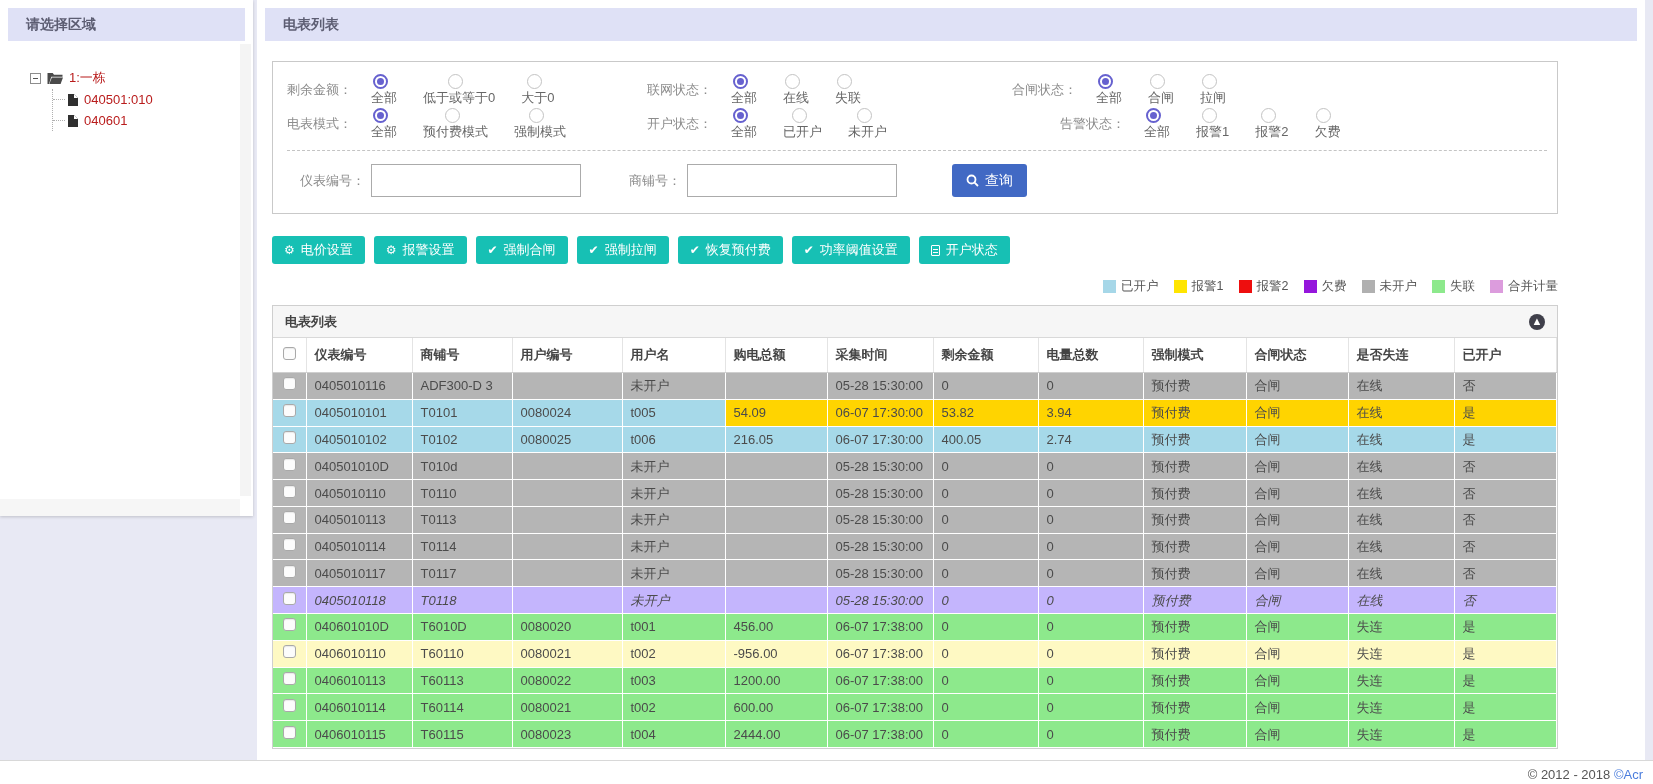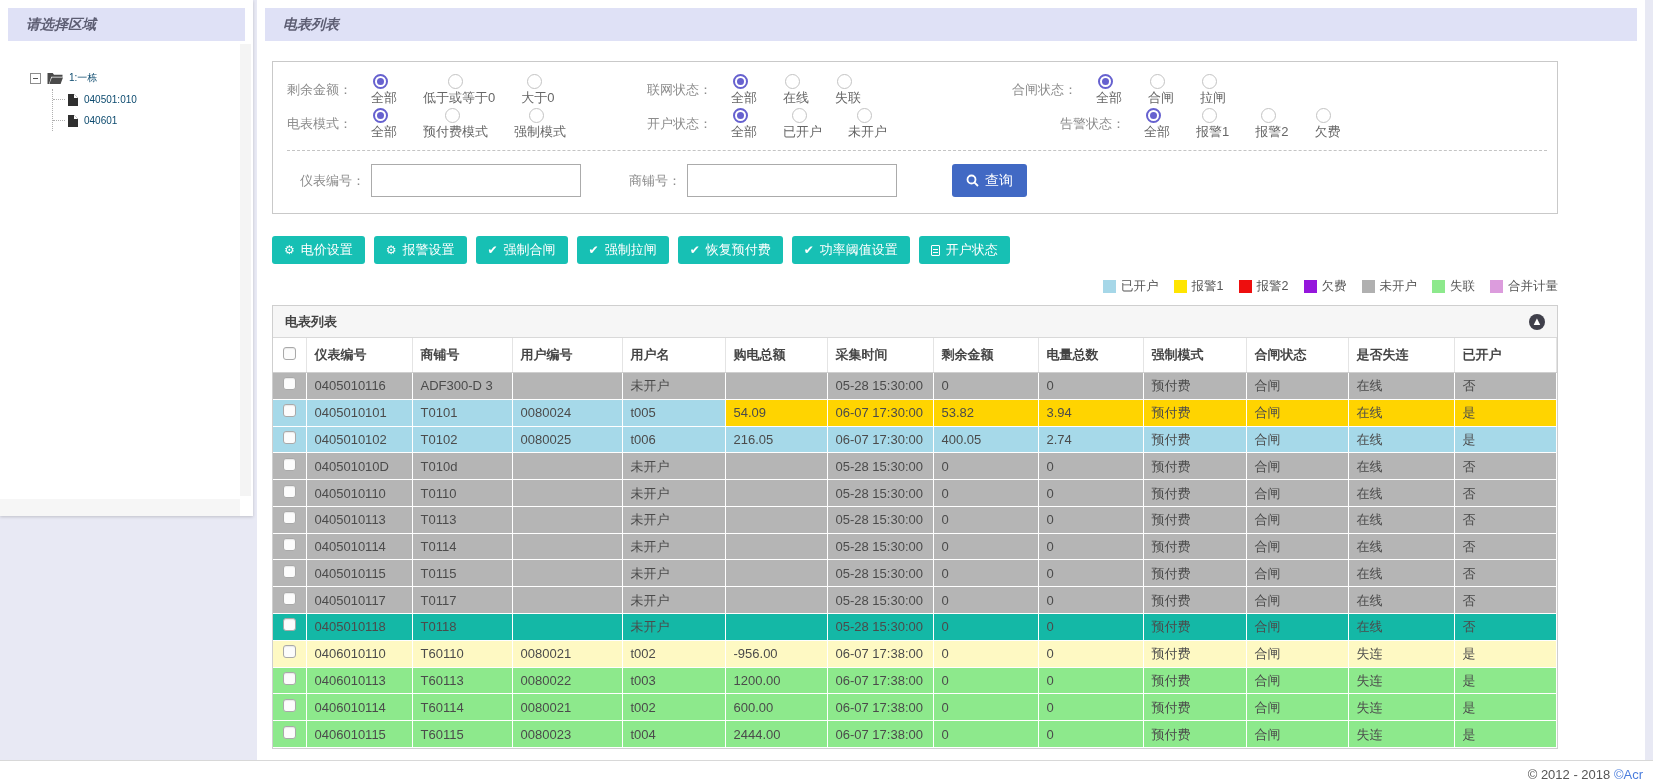--- a/index.html
+++ b/index.html
@@ -1,25 +1,25 @@
 <!DOCTYPE html>
 <html style="--accent: #6661cf; --teal: #17c0b4; --btn-blue: #4169c4; --panel-header-bg: #dfe1f6; --page-bg: #e8e9f4;"><head>
 <meta charset="utf-8">
 <style>
   * { margin:0; padding:0; box-sizing:border-box; }
   html,body { width:1653px; height:784px; overflow:hidden; }
   body { font-family:"Liberation Sans","DejaVu Sans",sans-serif; background:var(--page-bg,#e8e9f4); position:relative; }
 
   .panel { background:#fff; position:absolute; }
   .panel-header { margin:8px 8px 0 8px; height:33px; line-height:33px; background:var(--panel-header-bg,#dfe1f6);
-                  color:#5c5d72; font-size:14px; font-weight:700; padding-left:18px;font-style:italic; }
+                  color:#5c5d72; font-size:14px; font-weight:700; padding-left:18px; }
 
   
   #sidebar { left:0; top:0; width:253px; height:516px; box-shadow:0 1px 3px rgba(0,0,0,.18); }
-  .tree { padding:26px 10px 0 30px; font-size:10px; color:#0c4a6e; }
+  .tree { padding:26px 10px 0 30px; font-size:13px; color:#b91c1c; }
   .tree-row { display:flex; align-items:center; height:22px; cursor:default; }
   .minus-box { width:11px; height:11px; border:1px solid #8d8d8d; background:#fff; position:relative; margin-right:6px; flex:none; }
   .minus-box::before { content:""; position:absolute; left:2px; right:2px; top:4px; height:1px; background:#555; }
   .tree-icon { margin-right:6px; display:inline-flex; flex:none; }
   .tree-children { margin-left:22px; border-left:1px dotted #b0b0b0; }
   .tree-child { display:flex; align-items:center; height:21px; padding-left:0; }
   .tree-child::before { content:""; width:12px; height:1px; border-top:1px dotted #b0b0b0; margin-right:3px; }
   .sb-vtrack { position:absolute; right:2px; top:44px; width:11px; bottom:20px; background:#f4f4f4; }
   .sb-htrack { position:absolute; left:0; bottom:0; height:17px; right:13px; background:#f6f6f6; }
 
@@ -457,62 +457,62 @@
               <td>05-28 15:30:00</td>
               <td>0</td>
               <td>0</td>
               <td>预付费</td>
               <td>合闸</td>
               <td>在线</td>
               <td>否</td>
             </tr>
             <tr class="row-gray" style="background: rgb(181, 181, 181);">
               <td class="cb-cell"><span class="cb"></span></td>
-              <td>0405010115</td>
-              <td>T0115</td>
-              <td>&nbsp;</td>
-              <td>未开户</td>
-              <td>&nbsp;</td>
-              <td>05-28 15:30:00</td>
-              <td>0</td>
-              <td>0</td>
-              <td>预付费</td>
-              <td>合闸</td>
-              <td>在线</td>
-              <td>否</td>
-            </tr>
-            <tr class="row-gray" style="background: rgb(181, 181, 181);">
-              <td class="cb-cell"><span class="cb"></span></td>
               <td>0405010117</td>
               <td>T0117</td>
               <td>&nbsp;</td>
               <td>未开户</td>
               <td>&nbsp;</td>
               <td>05-28 15:30:00</td>
               <td>0</td>
               <td>0</td>
               <td>预付费</td>
               <td>合闸</td>
               <td>在线</td>
               <td>否</td>
             </tr>
-            <tr class="row-gray" style="background: #14b8a6;">
+            <tr class="row-gray" style="background: #c4b5fd; font-style: italic;">
               <td class="cb-cell"><span class="cb"></span></td>
               <td>0405010118</td>
               <td>T0118</td>
               <td>&nbsp;</td>
               <td>未开户</td>
               <td>&nbsp;</td>
               <td>05-28 15:30:00</td>
               <td>0</td>
               <td>0</td>
               <td>预付费</td>
               <td>合闸</td>
               <td>在线</td>
               <td>否</td>
+            </tr>
+            <tr class="row-green" style="background: rgb(141, 233, 140);">
+              <td class="cb-cell"><span class="cb"></span></td>
+              <td>040601010D</td>
+              <td>T6010D</td>
+              <td>0080020</td>
+              <td>t001</td>
+              <td>456.00</td>
+              <td>06-07 17:38:00</td>
+              <td>0</td>
+              <td>0</td>
+              <td>预付费</td>
+              <td>合闸</td>
+              <td>失连</td>
+              <td>是</td>
             </tr>
             <tr class="row-green" style="background: #fef9c3;">
               <td class="cb-cell"><span class="cb"></span></td>
               <td>0406010110</td>
               <td>T60110</td>
               <td>0080021</td>
               <td>t002</td>
               <td>-956.00</td>
               <td>06-07 17:38:00</td>
               <td>0</td>

